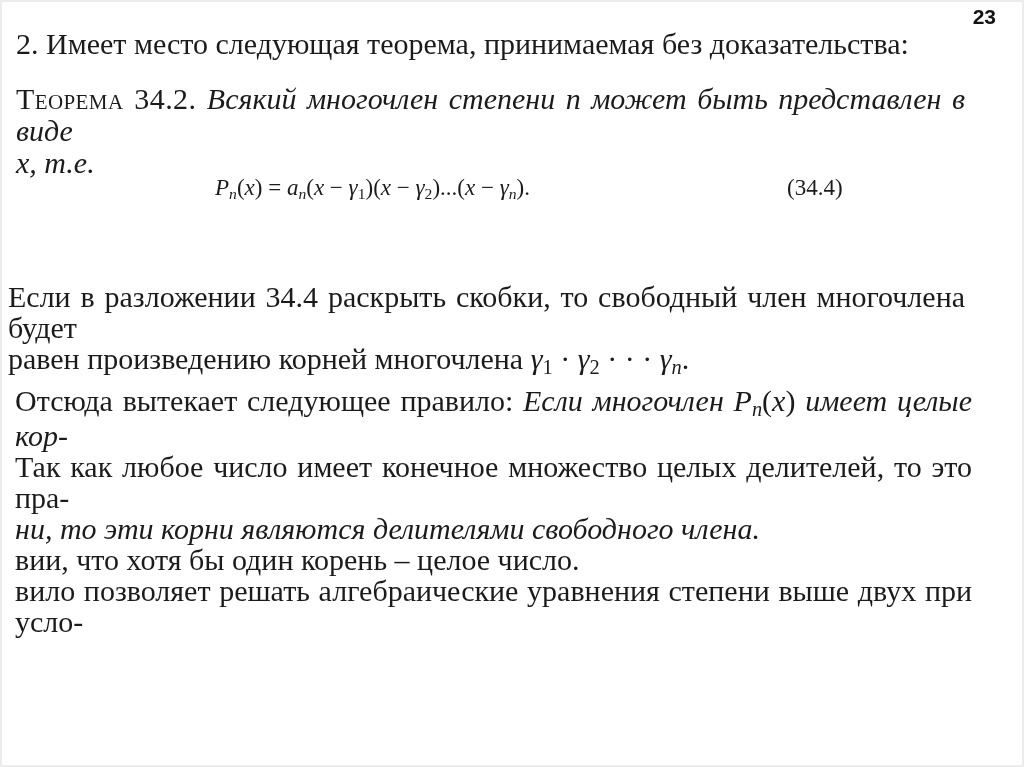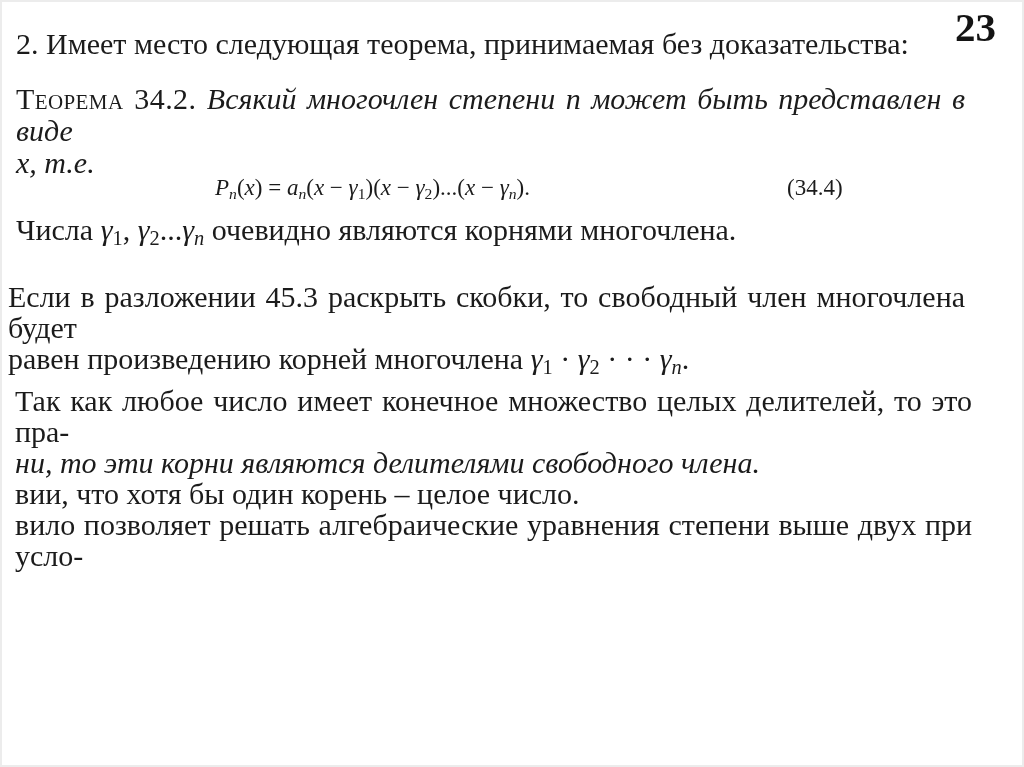--- a/index.html
+++ b/index.html
@@ -8,22 +8,22 @@
     position: relative;
     width: 1024px; height: 767px;
     background: #ffffff;
     border: 2px solid #ececec;
     overflow: hidden;
     font-family: "Liberation Serif", "DejaVu Serif", serif;
     color: #1b1b1b;
   }
   .pagenum {
     position: absolute; top: 3px; right: 26px;
-    font-family: Liberation Serif, serif;
-    font-size: 41px; font-weight: 600; line-height: 1.1; color: #141414;
+    font-family: Liberation Sans, sans-serif;
+    font-size: 21px; font-weight: 600; line-height: 1.1; color: #141414;
   }
   .para { position: absolute; font-size: 30px; line-height: 32px; }
   .line { display: block; }
   .line.just { text-align: justify; text-align-last: justify; }
   .rm { font-style: normal; }
   .it { font-style: italic; margin-top: 40px; }
   .sc { font-variant: small-caps; letter-spacing: 0.4px; }
   .sub, .subi { font-size: 0.68em; position: relative; top: 0.24em; }
   .subi { font-style: italic; }
   #intro   { top: 26px;  left: 14px; width: 980px; }
@@ -50,28 +50,26 @@
       <div class="line"><span class="run it">x, т.е.</span></div>
     </div>
 
   <div id="eqrow">
     <div id="eqformula">
         <div class="line"><span class="run it">P</span><span class="run subi">n</span><span class="run rm">(</span><span class="run it">x</span><span class="run rm">) = </span><span class="run it">a</span><span class="run subi">n</span><span class="run rm">(</span><span class="run it">x</span><span class="run rm"> − </span><span class="run it">γ</span><span class="run sub">1</span><span class="run rm">)(</span><span class="run it">x</span><span class="run rm"> − </span><span class="run it">γ</span><span class="run sub">2</span><span class="run rm">)...(</span><span class="run it">x</span><span class="run rm"> − </span><span class="run it">γ</span><span class="run subi">n</span><span class="run rm">).</span></div>
       </div>
     <div id="eqnumber" class="rm">(34.4)</div>
   </div>
 
-  <div class="para" id="chisla">
-      <div class="line"><span class="run rm">Числа </span><span class="run it">γ</span><span class="run sub">1</span><span class="run rm">, </span><span class="run it">γ</span><span class="run sub">2</span><span class="run rm">...</span><span class="run it">γ</span><span class="run subi">n</span><span class="run rm"> очевидно являются корнями многочлена.</span></div>
-    </div>
 
   <div class="para" id="esli">
-      <div class="line just"><span class="run rm">Если в разложении 45.3 раскрыть скобки, то свободный член многочлена будет</span></div>
+      <div class="line just"><span class="run rm">Если в разложении 34.4 раскрыть скобки, то свободный член многочлена будет</span></div>
       <div class="line"><span class="run rm">равен произведению корней многочлена </span><span class="run it">γ</span><span class="run sub">1</span><span class="run rm"> · </span><span class="run it">γ</span><span class="run sub">2</span><span class="run rm"> · · · </span><span class="run it">γ</span><span class="run subi">n</span><span class="run rm">.</span></div>
     </div>
 
   <div class="para" id="pravilo">
+      <div class="line just"><span class="run rm">Отсюда вытекает следующее правило: </span><span class="run it">Если многочлен </span><span class="run it">P</span><span class="run subi">n</span><span class="run rm">(</span><span class="run it">x</span><span class="run rm">)</span><span class="run it"> имеет целые кор-</span></div>
       <div class="line just"><span class="run rm">Так как любое число имеет конечное множество целых делителей, то это пра-</span></div>
       <div class="line"><span class="run it">ни, то эти корни являются делителями свободного члена.</span></div>
       <div class="line"><span class="run rm">вии, что хотя бы один корень – целое число.</span></div>
       <div class="line just"><span class="run rm">вило позволяет решать алгебраические уравнения степени выше двух при усло-</span></div>
     </div>
 </div>
 
 </body></html>

